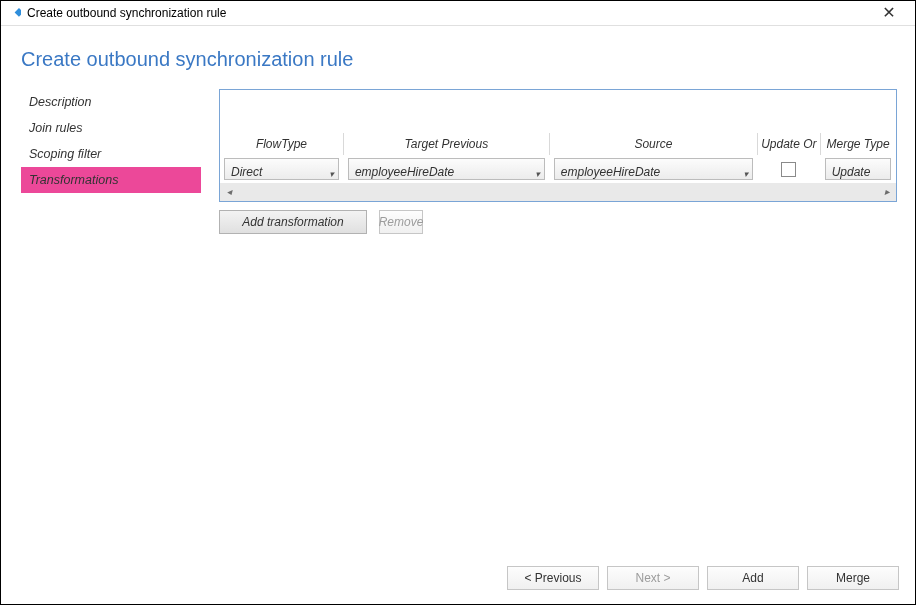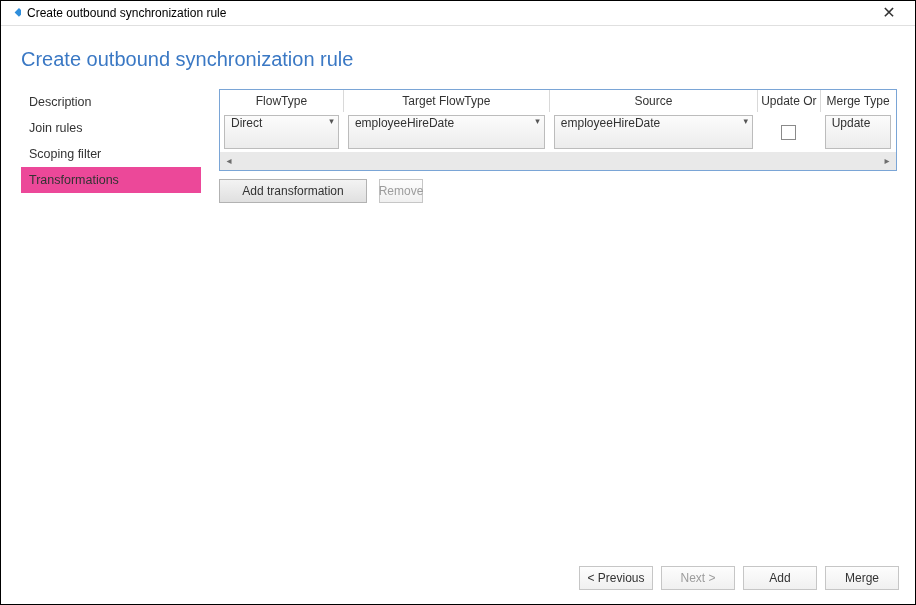--- a/index.html
+++ b/index.html
@@ -43,20 +43,21 @@
   .heading {
     font-size: 20px;
     color: #3a78c4;
     font-weight: 400;
     padding: 22px 0 18px 20px;
   }
   .content {
     flex: 1;
     display: flex;
     padding: 0 18px 0 20px;
+    font-style: italic;
   }
   .sidebar {
     width: 180px;
     display: flex;
     flex-direction: column;
     gap: 0;
   }
   .nav-item {
     padding: 6px 8px;
     font-size: 12.5px;
@@ -75,42 +76,43 @@
     color: #222;
     margin-bottom: 8px;
   }
   .grid-wrap {
     border: 1px solid #7aa5d6;
   }
   .grid {
     width: 100%;
     border-collapse: collapse;
     table-layout: fixed;
+    margin-top: 43px;
   }
   .grid th {
     font-weight: 400;
     font-size: 12px;
     color: #333;
     text-align: center;
     padding: 4px 2px;
     border-right: 1px solid #d9d9d9;
     background: #fff;
   }
   .grid th:last-child { border-right: none; }
   .grid td {
     padding: 3px 4px;
     border-right: 1px solid transparent;
     vertical-align: middle;
   }
   .combo {
     display: flex;
-    align-items: flex-start;
+    align-items: flex-end;
     border: 1px solid #bcbcbc;
     background: linear-gradient(#fcfcfc, #ececec);
-    height: 34px;
+    height: 22px;
     width: 100%;
     padding: 0 4px 0 6px;
     font-size: 12px;
   }
   .combo .txt { flex: 1; overflow: hidden; white-space: nowrap; }
   .combo .chev {
     font-size: 9px; color: #555; padding-left: 4px;
   }
   .checkbox {
     width: 15px; height: 15px;
@@ -155,21 +157,21 @@
   .btn.disabled {
     color: #9c9c9c;
   }
   .footer {
     display: flex;
     justify-content: flex-end;
     gap: 8px;
     padding: 10px 16px 14px 0;
   }
   .footer .btn {
-    width: 74px;
+    width: 92px;
     padding: 0;
   }
 </style>
 </head>
 <body>
 
 <div class="titlebar">
   <span class="icon">
     <svg viewBox="0 0 16 16" width="14" height="14">
       <rect x="8" y="0" width="7" height="7" transform="rotate(45 8 8)" fill="#2f8edb"></rect>
@@ -196,21 +198,21 @@
         <colgroup>
           <col style="width:118px">
           <col style="width:197px">
           <col style="width:199px">
           <col style="width:60px">
           <col style="width:72px">
         </colgroup>
         <thead>
           <tr>
             <th>FlowType</th>
-            <th>Target FlowType</th>
+            <th>Target Previous</th>
             <th>Source</th>
             <th>Update Or</th>
             <th>Merge Type</th>
           </tr>
         </thead>
         <tbody>
           <tr>
             <td>
               <div class="combo">
                 <span class="txt">Direct</span>

